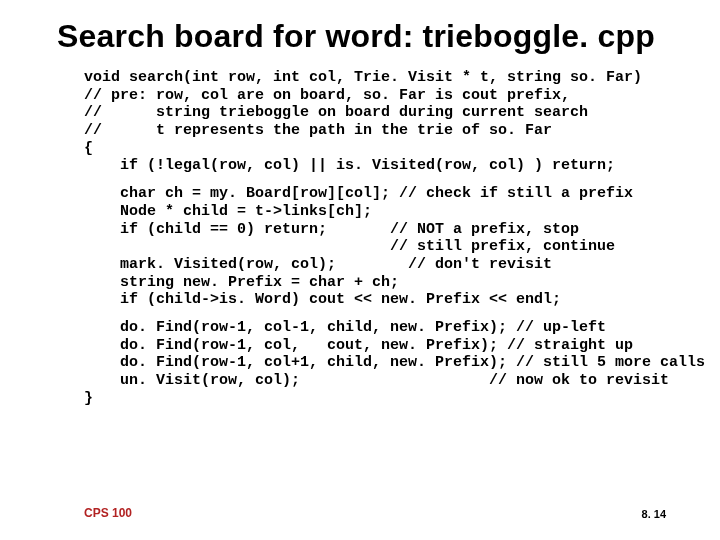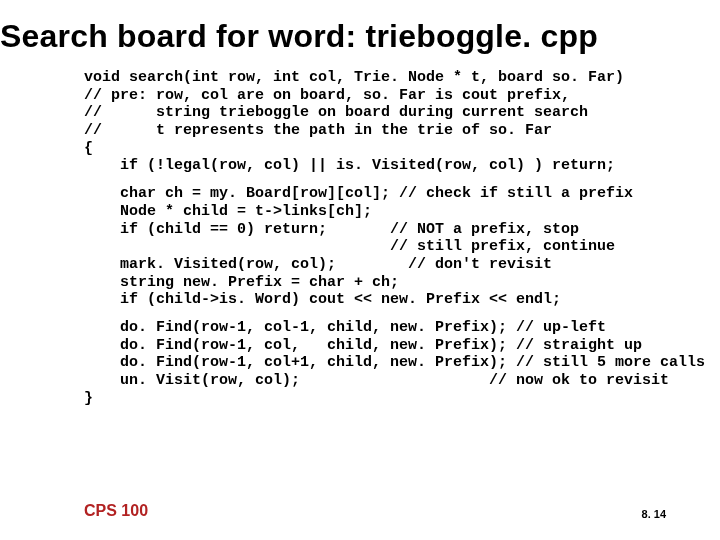--- a/index.html
+++ b/index.html
@@ -16,21 +16,21 @@
     width: 720px;
     height: 540px;
     position: relative;
     box-sizing: border-box;
     padding-top: 18px;
   }
   .title {
     color: #000000;
     font-size: 32px;
     font-weight: bold;
-    text-align: left;
+    text-align: center;
     margin: 0 8px 14px 0;
     letter-spacing: 0.2px;
   }
   .code-block {
     font-family: "Courier New", Courier, monospace;
     font-size: 15px;
     line-height: 1.18;
     color: #000000;
     white-space: pre;
     margin-left: 84px;
@@ -38,21 +38,21 @@
   }
   .gap {
     display: block;
     height: 10px;
   }
   .footer-left {
     position: absolute;
     left: 84px;
     bottom: 20px;
     color: #b22222;
-    font-size: 16px;
+    font-size: 12px;
     font-weight: bold;
     font-family: Arial, Helvetica, sans-serif;
   }
   .footer-right {
     position: absolute;
     right: 54px;
     bottom: 20px;
     color: #000000;
     font-size: 11px;
     font-weight: bold;
@@ -60,35 +60,35 @@
     margin-left: 41px;
   }
 </style>
 </head>
 <body>
 
 <div class="slide">
 
   <h1 class="title">Search board for word: trieboggle. cpp</h1>
 
-  <div class="code-block"><span>void search(int row, int col, Trie. Node * t, board so. Far)</span>
+  <div class="code-block"><span>void search(int row, int col, Trie. Visit * t, string so. Far)</span>
 <span>// pre: row, col are on board, so. Far is cout prefix,</span>
 <span>//      string trieboggle on board during current search</span>
 <span>//      t represents the path in the trie of so. Far</span>
 <span>{</span>
 <span>    if (!legal(row, col) || is. Visited(row, col) ) return;</span>
 <span class="gap"></span><span>    char ch = my. Board[row][col]; // check if still a prefix</span>
 <span>    Node * child = t-&gt;links[ch];</span>
 <span>    if (child == 0) return;       // NOT a prefix, stop</span>
 <span>                                  // still prefix, continue</span>
 <span>    mark. Visited(row, col);        // don't revisit</span>
 <span>    string new. Prefix = char + ch;</span>
 <span>    if (child-&gt;is. Word) cout &lt;&lt; new. Prefix &lt;&lt; endl;</span>
 <span class="gap"></span><span>    do. Find(row-1, col-1, child, new. Prefix); // up-left</span>
-<span>    do. Find(row-1, col,   child, new. Prefix); // straight up</span>
+<span>    do. Find(row-1, col,   cout, new. Prefix); // straight up</span>
 <span>    do. Find(row-1, col+1, child, new. Prefix); // still 5 more calls</span>
 <span>    un. Visit(row, col);                     // now ok to revisit</span>
 <span>}</span></div>
 
   <div class="footer-left">CPS 100</div>
   <div class="footer-right">8. 14</div>
 
 </div>
 
 </body></html>

